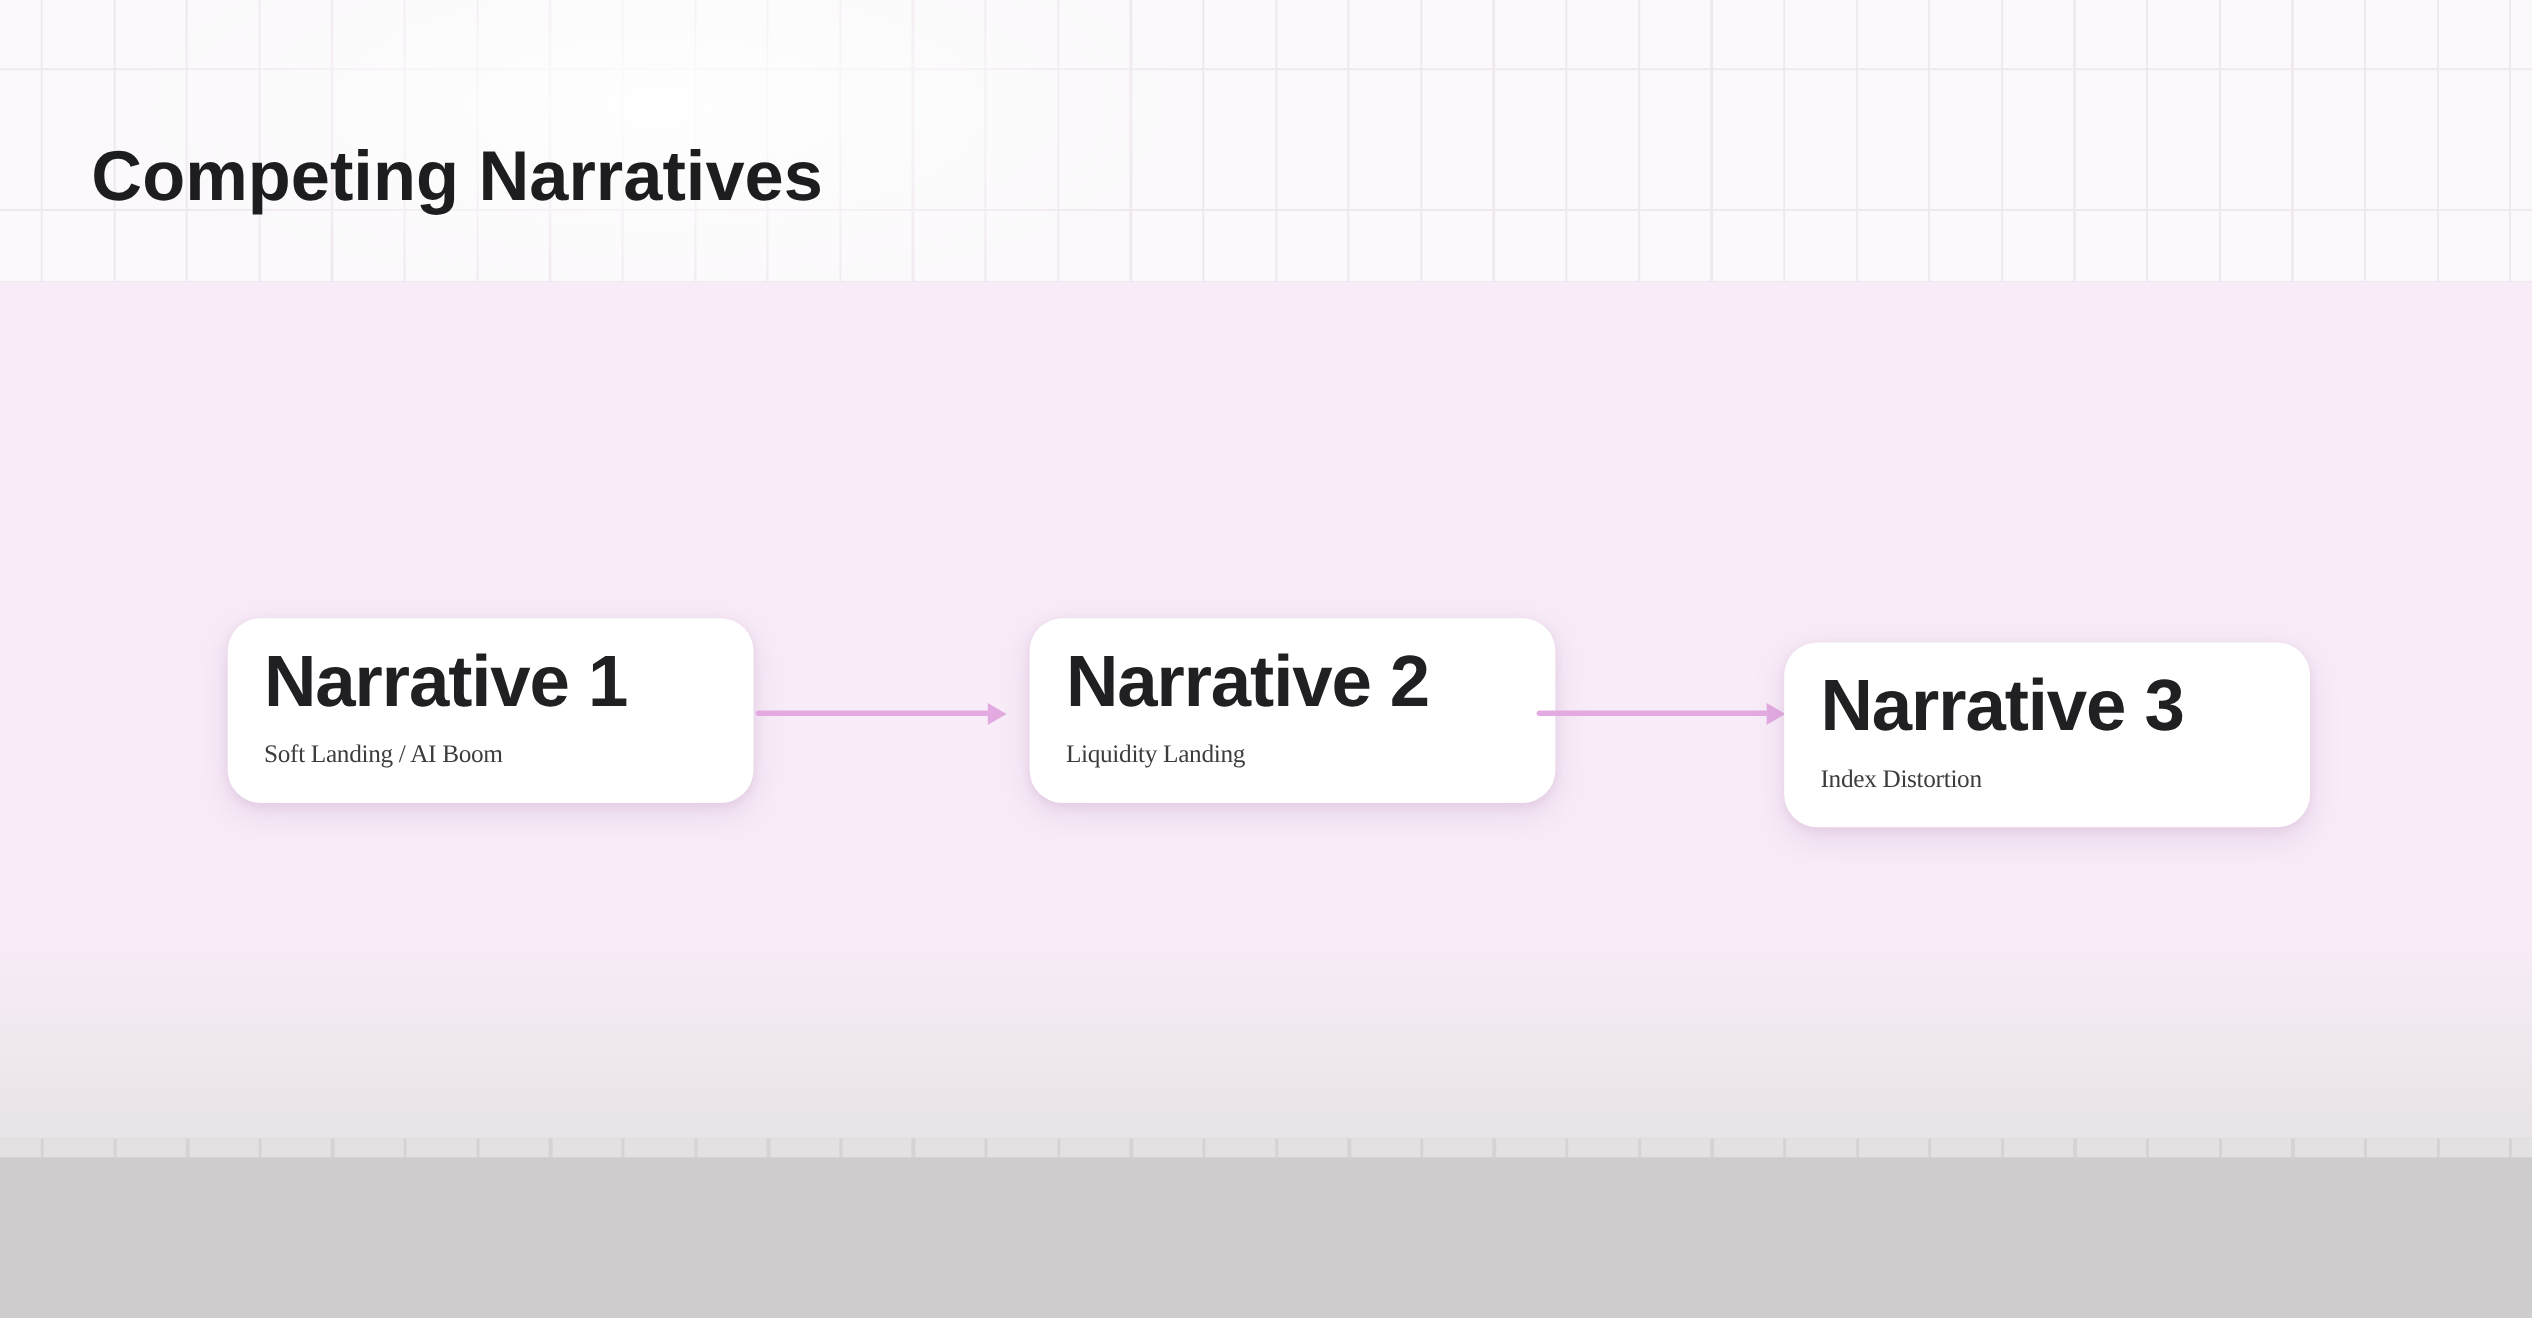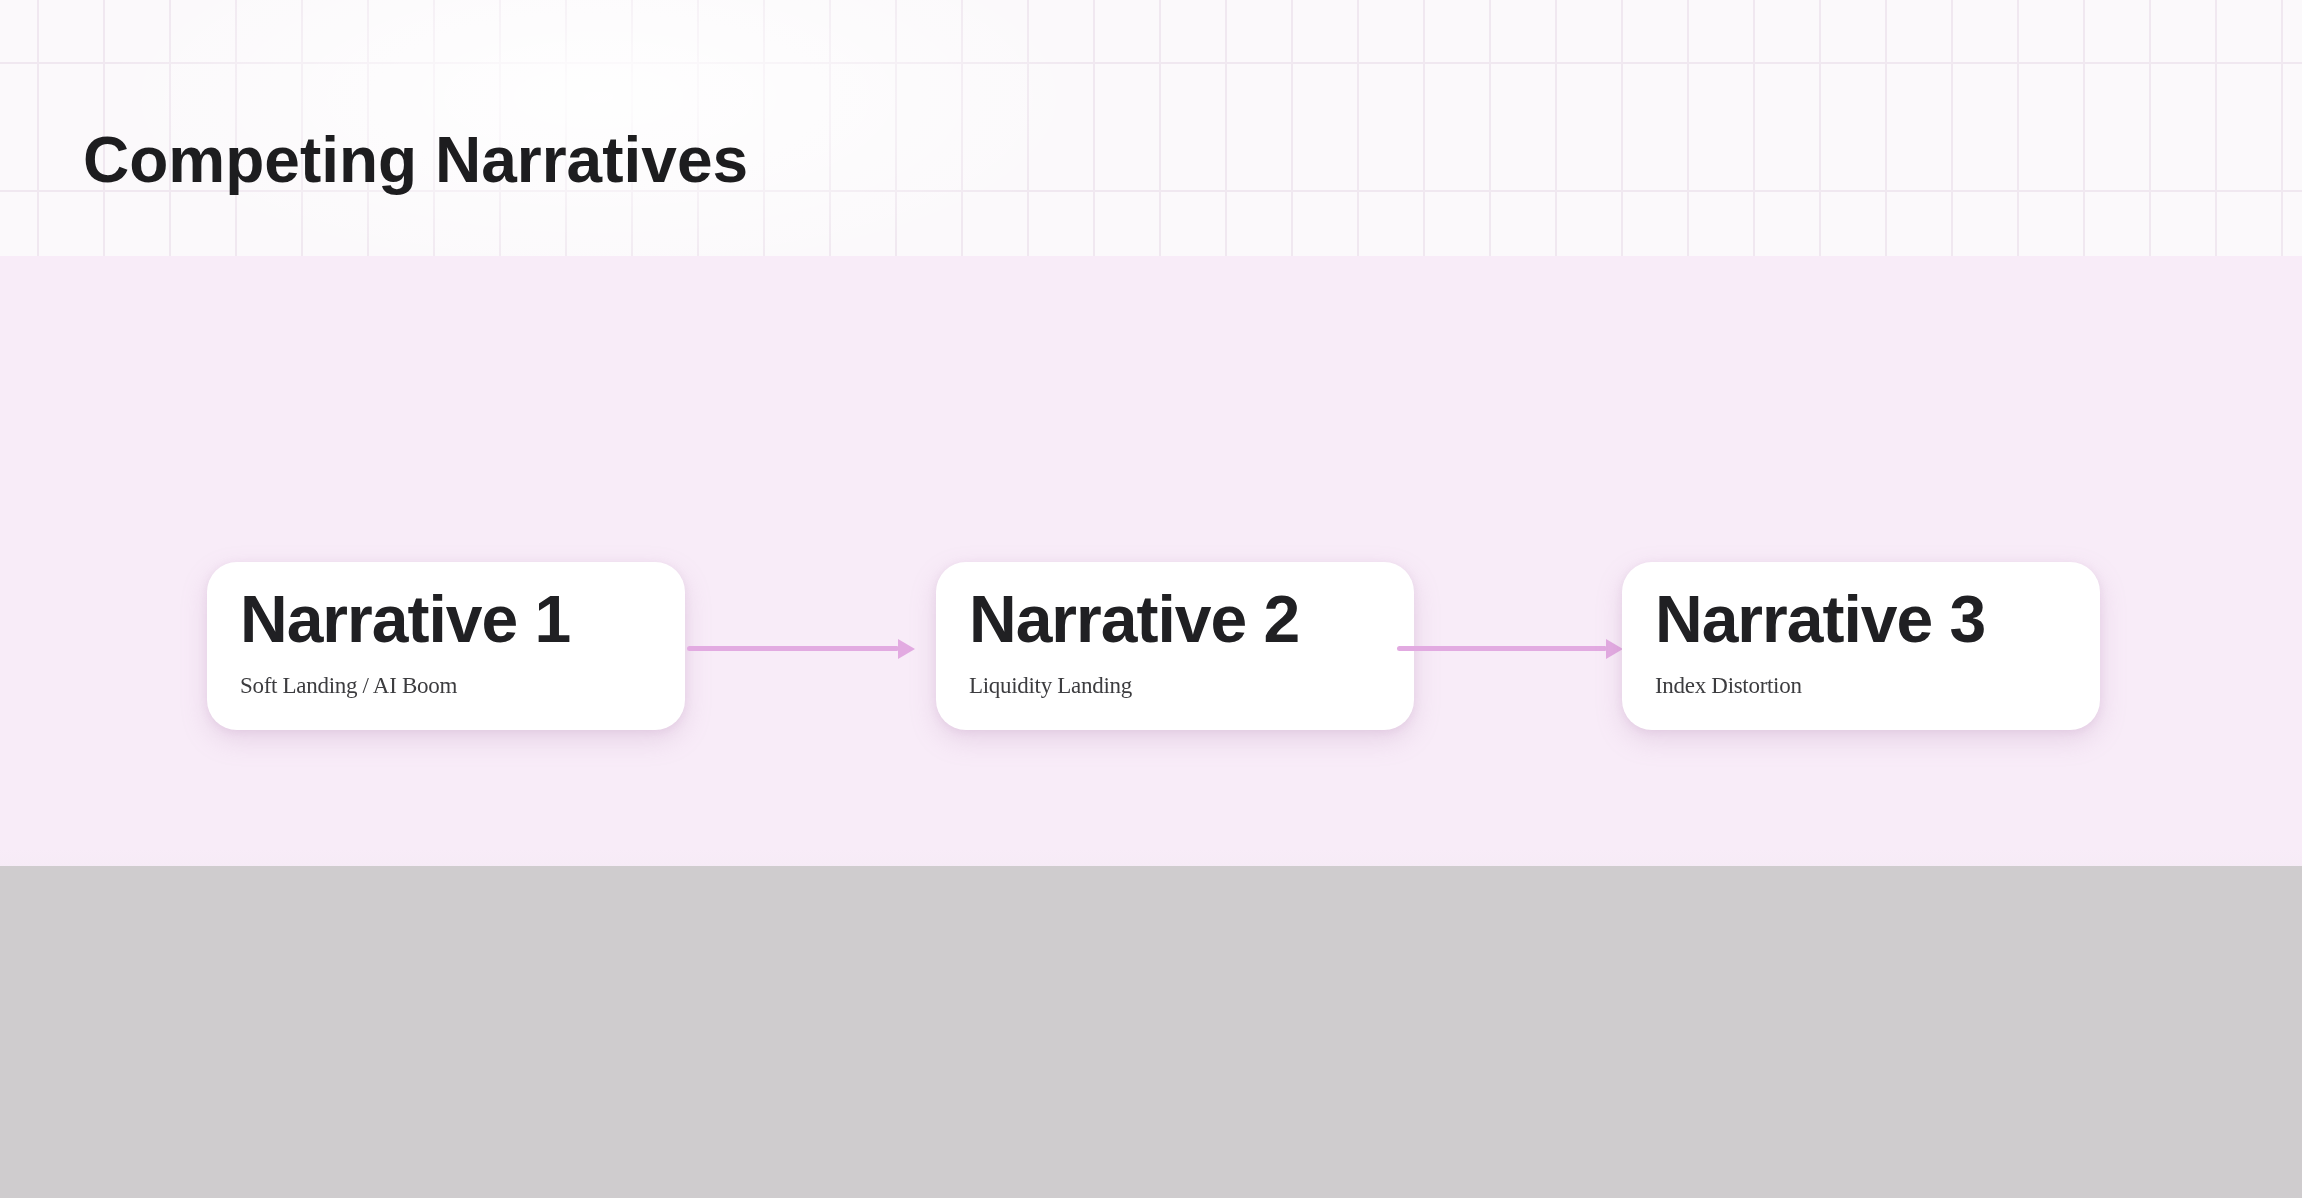--- a/index.html
+++ b/index.html
@@ -1,18 +1,18 @@
 <!DOCTYPE html>
 <html style="--top_bg: #fbf9fb; --grid_line_top: #ede3ed; --band_pink: #f8ecf8; --bottom_bg: #e4e1e3; --grid_line_bottom: #d6d3d5; --card_bg: #ffffff; --arrow_pink: #e2aae1; --title_ink: #1d1d1f; --node_title_ink: #202023; --node_subtitle_ink: #3c3c3f;"><head>
 <meta charset="utf-8">
 <style>
   html,body{margin:0;padding:0;background:#cfccce;}
   .stage{
     position:relative;
-    width:2302px;height:866px;
+    width:2302px;height:1052px;
     overflow:hidden;
     font-family:"Liberation Sans","DejaVu Sans",sans-serif;
   }
   
   .top-section{
     position:absolute;left:0;top:0;width:2302px;height:256px;
     background:var(--top_bg,#fbf9fb);
   }
   .top-grid{
     position:absolute;inset:0;
@@ -67,21 +67,21 @@
   .node{
     position:absolute;top:562px;width:478px;height:168px;
     box-sizing:border-box;
     background:var(--card_bg,#ffffff);
     border-radius:30px;
     box-shadow:0 10px 26px rgba(184,138,184,.25), 0 2px 8px rgba(184,138,184,.16);
     padding:24px 20px 0 33px;
   }
   .node-1{left:207px;}
   .node-2{left:936px;}
-  .node-3{left:1622px;}
+  .node-3{left:1622px;margin-top:22px;}
   .node-title{
     font-size:66px;font-weight:600;line-height:1;
     letter-spacing:-1px;
     color:var(--node_title_ink,#202023);
     white-space:nowrap;
   }
   .node-subtitle{
     margin-top:22px;
     font-size:23px;font-weight:400;line-height:1;
     letter-spacing:-0.3px;

